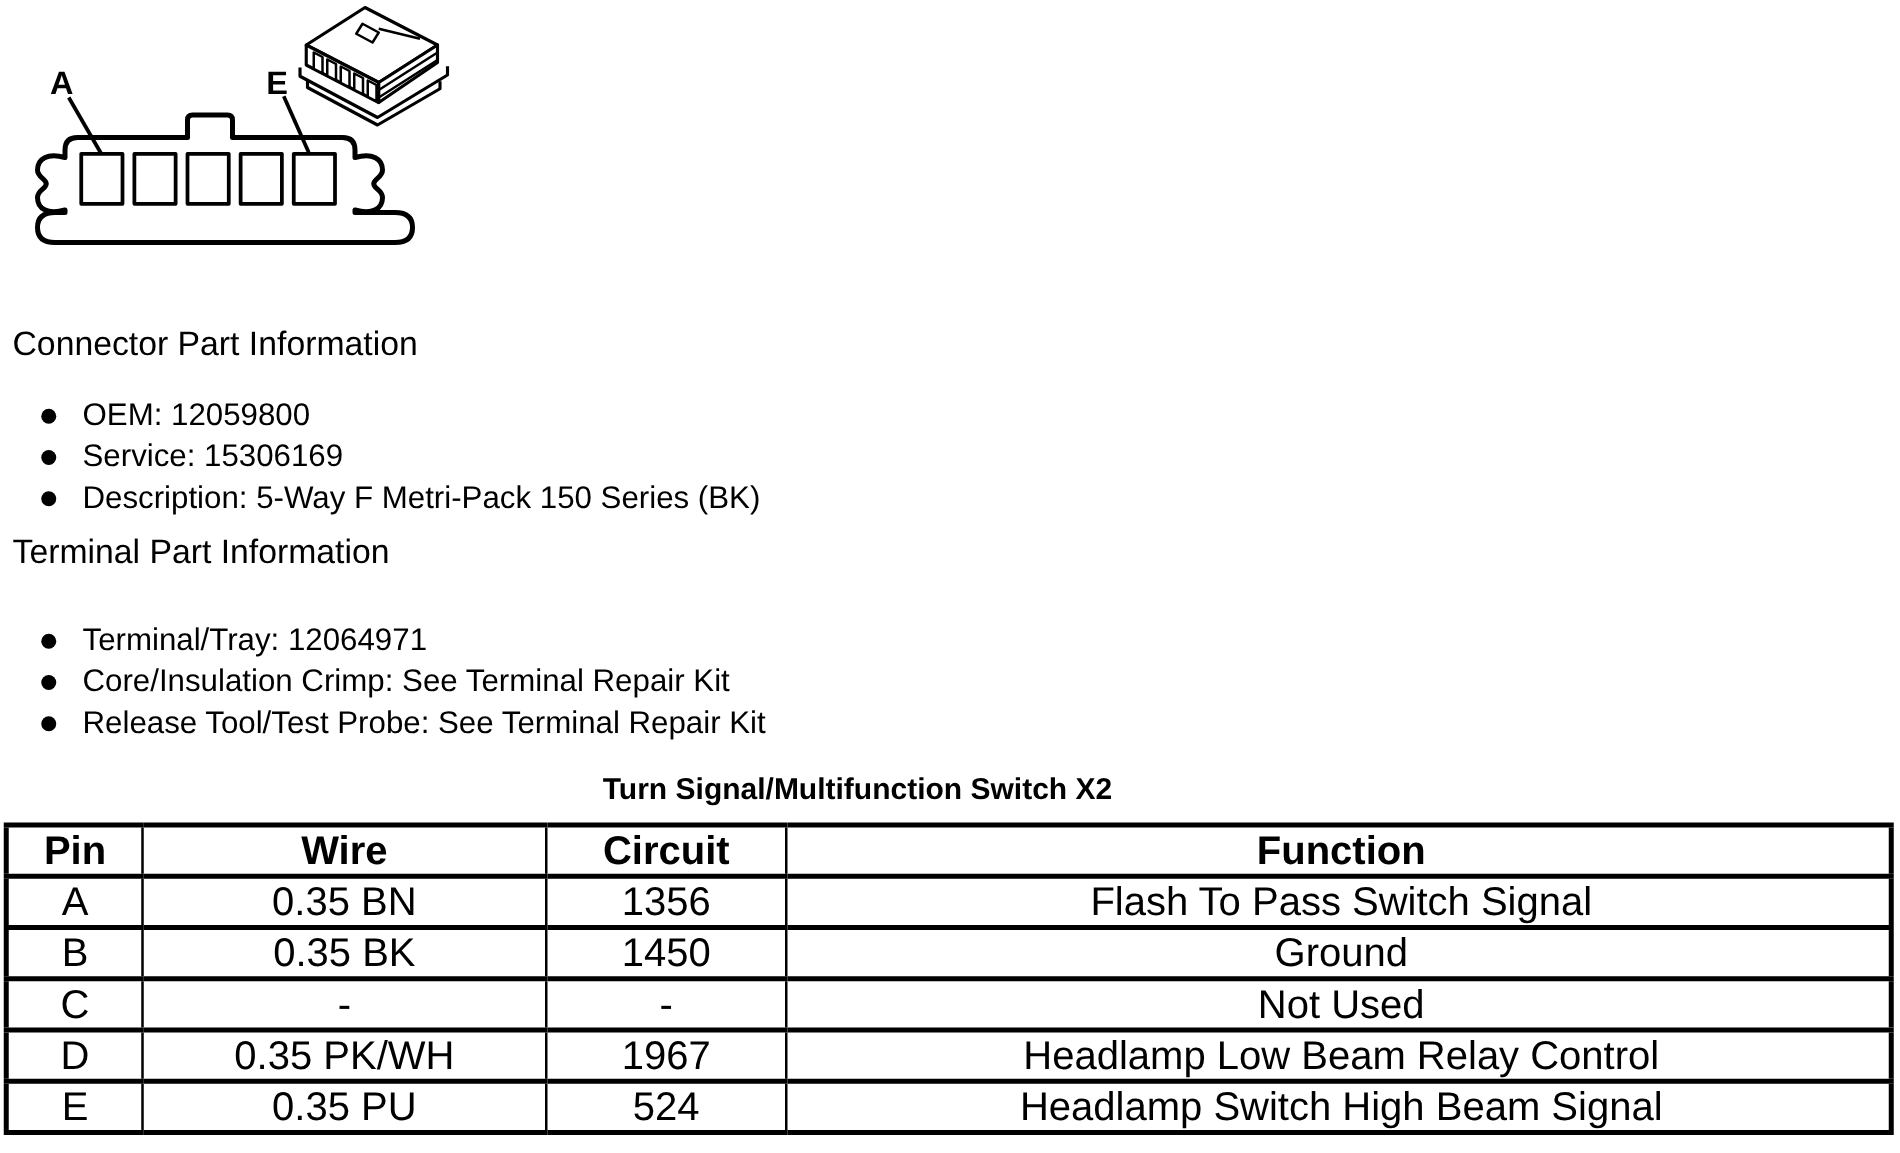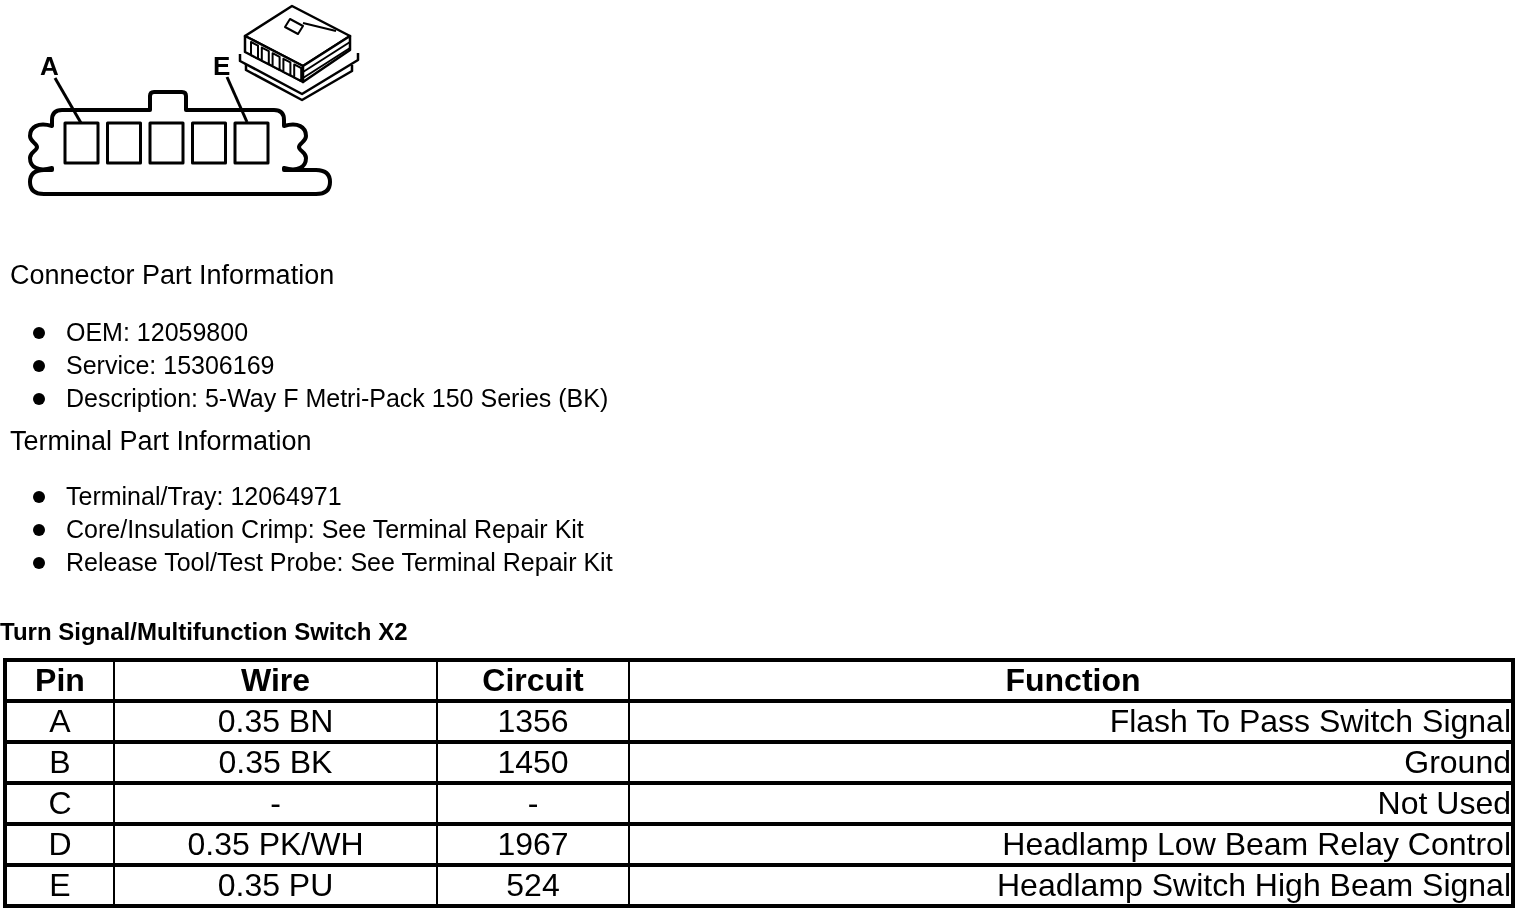--- a/index.html
+++ b/index.html
@@ -11,44 +11,44 @@
   .sec-heading{
     position:absolute;left:10px;margin:0;font-size:27px;font-weight:normal;
     line-height:1;white-space:nowrap;
   }
   .sec-heading.h1{top:262px;}
   .sec-heading.h2{top:428px;}
   ul.bullet-list{
     position:absolute;left:33px;margin:0;padding:0;list-style:none;
   }
   ul.bullet-list.l1{top:316px;}
-  ul.bullet-list.l2{top:480px;}
+  ul.bullet-list.l2{top:496px;}
   ul.bullet-list li{
     display:flex;align-items:center;height:33px;gap:21px;
     font-size:25px;white-space:nowrap;
   }
   .dot{flex:none;width:12px;height:12px;border-radius:50%;background:#000;}
   .table-title{
-    position:absolute;left:0;top:620px;width:1372px;
+    position:absolute;left:0;top:620px;width:1372px;text-align:center;
     font-size:24px;font-weight:bold;line-height:1;
   }
   table.pinout{
     position:absolute;left:3px;top:658px;width:1508px;
     border-collapse:collapse;table-layout:fixed;
     border:4px solid #000;
     font-size:32px;
   }
   table.pinout th, table.pinout td{
     border:2px solid #000;border-top-width:4px;border-bottom-width:4px;
     text-align:center;vertical-align:middle;padding:0;
     overflow:hidden;white-space:nowrap;
   }
   table.pinout th{height:36px;font-weight:bold;}
   table.pinout td{height:35px;font-weight:normal;}
-  table.pinout th.fn, table.pinout td.fn{text-align:right;padding-left:5px;}
+  table.pinout th.fn, table.pinout td.fn{text-align:center;padding-left:5px;}
   table.pinout th.fn{text-align:center;}
   svg text{font-family:"Liberation Sans",sans-serif;}
 </style>
 </head>
 <body>
 
 <div class="page">
 
   <svg class="diagram" width="400" height="230" viewBox="0 0 400 230">
 

